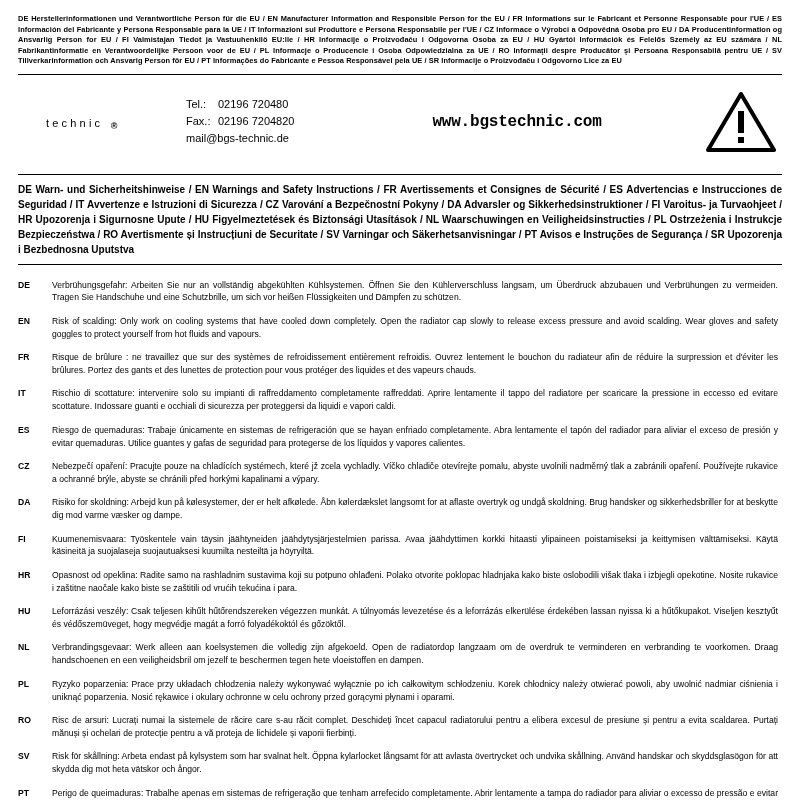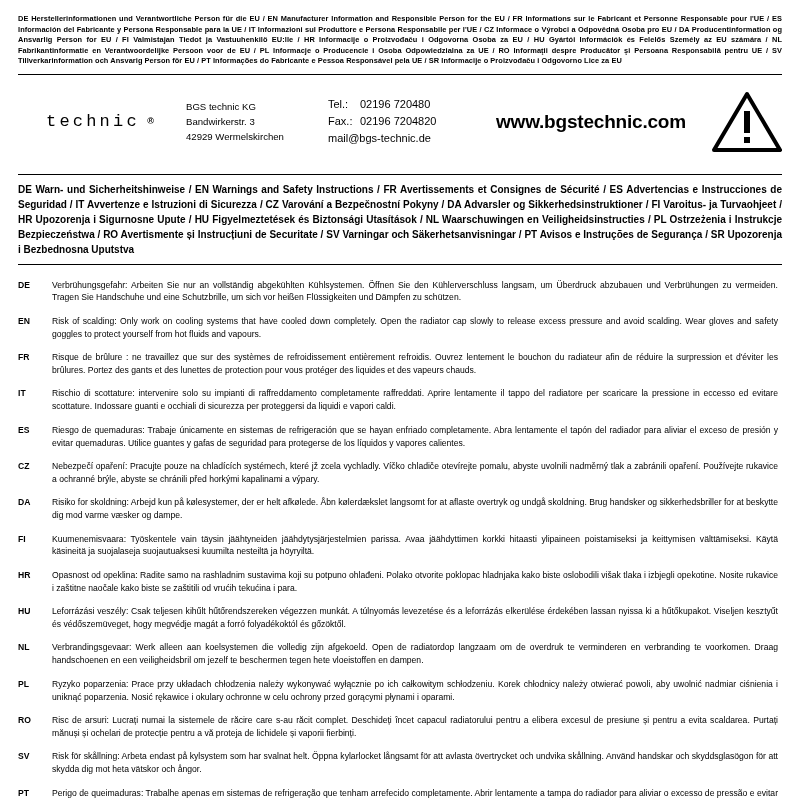--- a/index.html
+++ b/index.html
@@ -65,22 +65,22 @@
   }
   .logo-reg {
     position: absolute;
     top: 2px;
     right: -12px;
     font-size: 9px;
     font-weight: bold;
     font-style: normal;
   }
   .logo-sub {
-    font-family: Liberation Mono, monospace;
-    font-size: 17px;
+    font-family: Liberation Sans, sans-serif;
+    font-size: 11px;
     letter-spacing: 3.2px;
     text-align: right;
     margin-top: -2px;
     padding-right: 2px;
   }
   .addr-cell {
     flex: 0 0 142px;
     font-size: 9.6px;
     line-height: 1.58;
   }
@@ -92,23 +92,23 @@
   .contact-row {
     display: flex;
   }
   .contact-label {
     width: 32px;
     flex: 0 0 32px;
   }
   .web-cell {
     flex: 1 1 auto;
     text-align: center;
-    font-size: 19px;
-    font-weight: bold;
-    font-family: Liberation Sans, sans-serif;
+    font-size: 16px;
+    font-weight: bold;
+    font-family: Liberation Mono, monospace;
     letter-spacing: -0.2px;
   }
   .warn-cell {
     flex: 0 0 96px;
     display: flex;
     justify-content: flex-end;
     align-items: center;
     padding-right: 6px;
   }
   .tri {
@@ -162,25 +162,20 @@
   <hr class="rule">
 
   <div class="band">
     <div class="logo-cell">
       <div class="logo-wrap">
         <div class="logo-reg">®</div>
         <div class="logo-sub">technic</div>
       </div>
     </div>
 
-    <div class="addr-cell">
-      <div>BGS technic KG</div>
-      <div>Bandwirkerstr. 3</div>
-      <div>42929 Wermelskirchen</div>
-    </div>
 
     <div class="contact-cell">
       <div class="contact-row">
         <span class="contact-label">Tel.:</span>
         <span>02196 720480</span>
       </div>
       <div class="contact-row">
         <span class="contact-label">Fax.:</span>
         <span>02196 7204820</span>
       </div>

